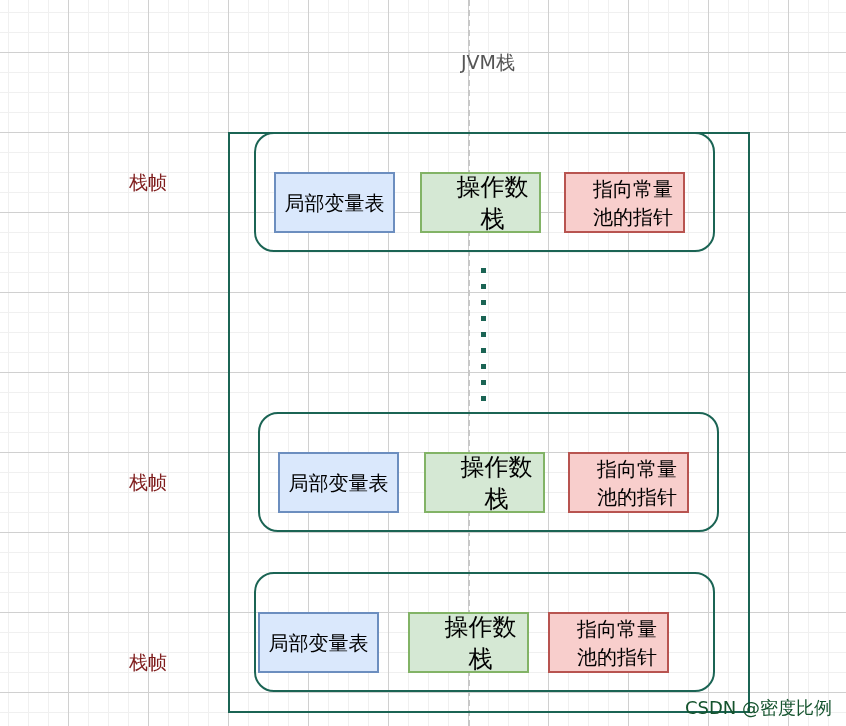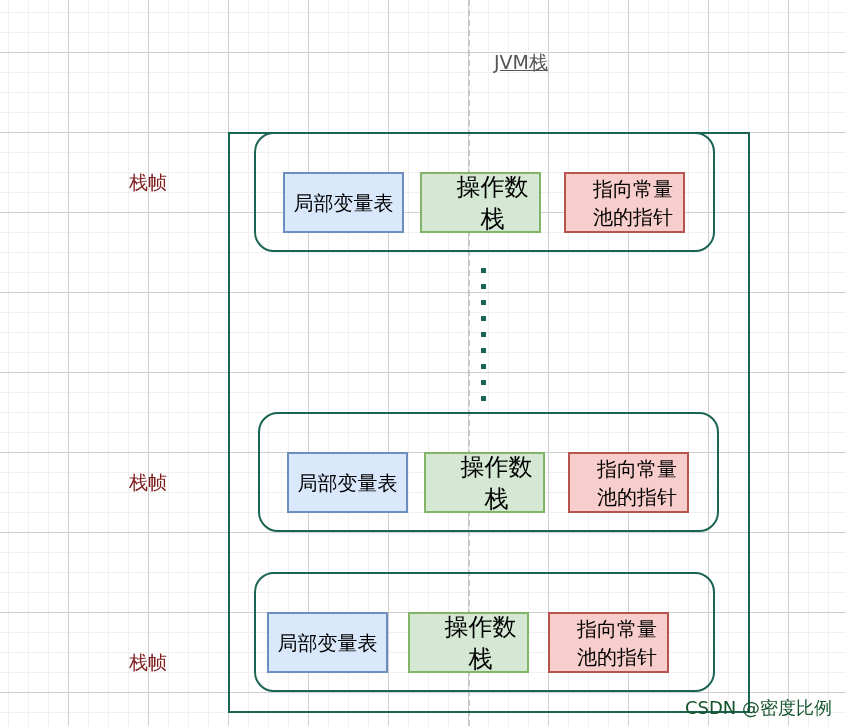--- a/index.html
+++ b/index.html
@@ -14,41 +14,41 @@
     background-size: 80px 80px, 80px 80px, 20px 20px, 20px 20px;
     background-position: 68px 0, 0 52px, 8px 0, 0 12px;
     font-family: "DejaVu Sans", "Liberation Sans", sans-serif;
   }
   .abs { position: absolute; }
   .center-line {
     position: absolute; left: 468px; top: 0; width: 0; height: 726px;
     border-left: 2px dashed #c8c8c8;
   }
   .title {
-    left: 428px; top: 48px; width: 120px; text-align: right;
-    font-size: 19px; color: #555; line-height: 28px; text-decoration: underline;
+    left: 428px; top: 48px; width: 120px; text-align: center;
+    font-size: 19px; color: #555; line-height: 28px;
   }
   .side-label {
     left: 108px; width: 80px; text-align: center;
     font-size: 19px; color: #7f1d1d; line-height: 26px;
   }
   .container {
     left: 228px; top: 132px; width: 518px; height: 577px;
     border: 2px solid #1b6454;
   }
   .frame {
     border: 2px solid #1b6454; border-radius: 20px;
     width: 457px; height: 116px;
   }
   .box {
     display: flex; align-items: center; justify-content: center;
     text-align: center; color: #000; box-sizing: border-box;
     width: 121px; height: 61px;
   }
-  .box-blue { background: #dae8fc; border: 2px solid #6c8ebf; font-size: 20px; line-height: 28px; margin-left: 9px; }
+  .box-blue { background: #dae8fc; border: 2px solid #6c8ebf; font-size: 20px; line-height: 28px; }
   .box-green { background: #d5e8d4; border: 2px solid #82b366; font-size: 24px; padding-left: 24px; }
   .box-red { background: #f8cecc; border: 2px solid #b85450; font-size: 20px; line-height: 28px; padding-left: 17px; }
   .box span { display: block; padding: 0 8px; }
   .dot { position: absolute; left: 481px; width: 5px; height: 5px; background: #1b6454; }
   .watermark {
     right: 14px; bottom: 6px; font-size: 18px; color: #14532d;
   }
 </style>
 </head>
 <body>

